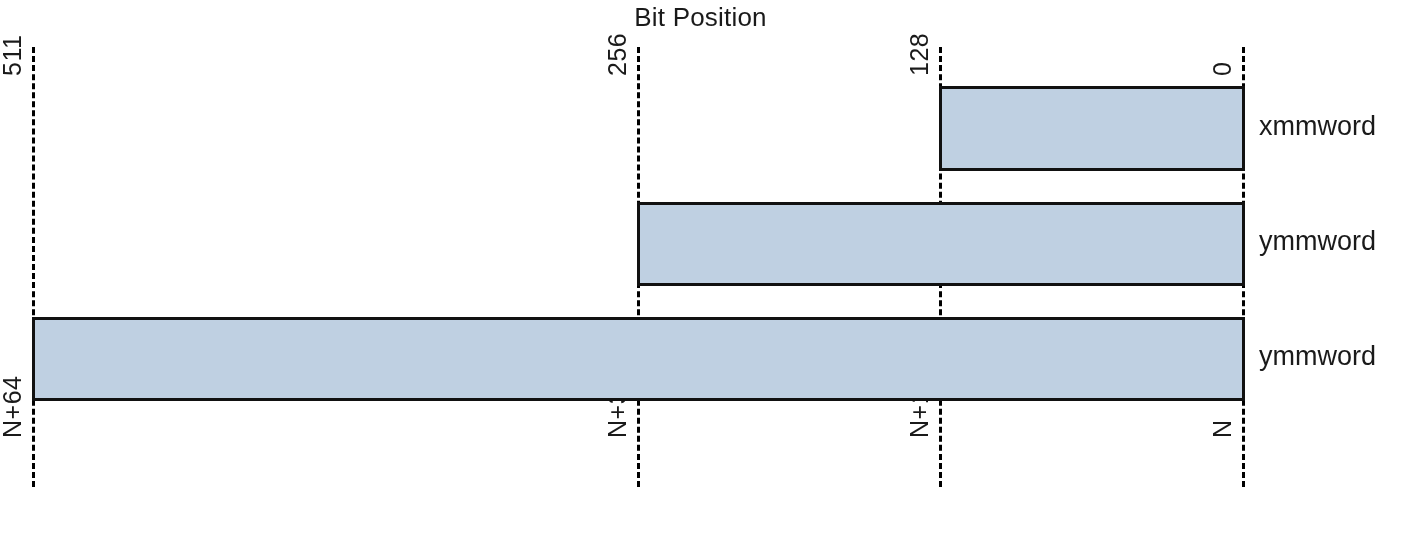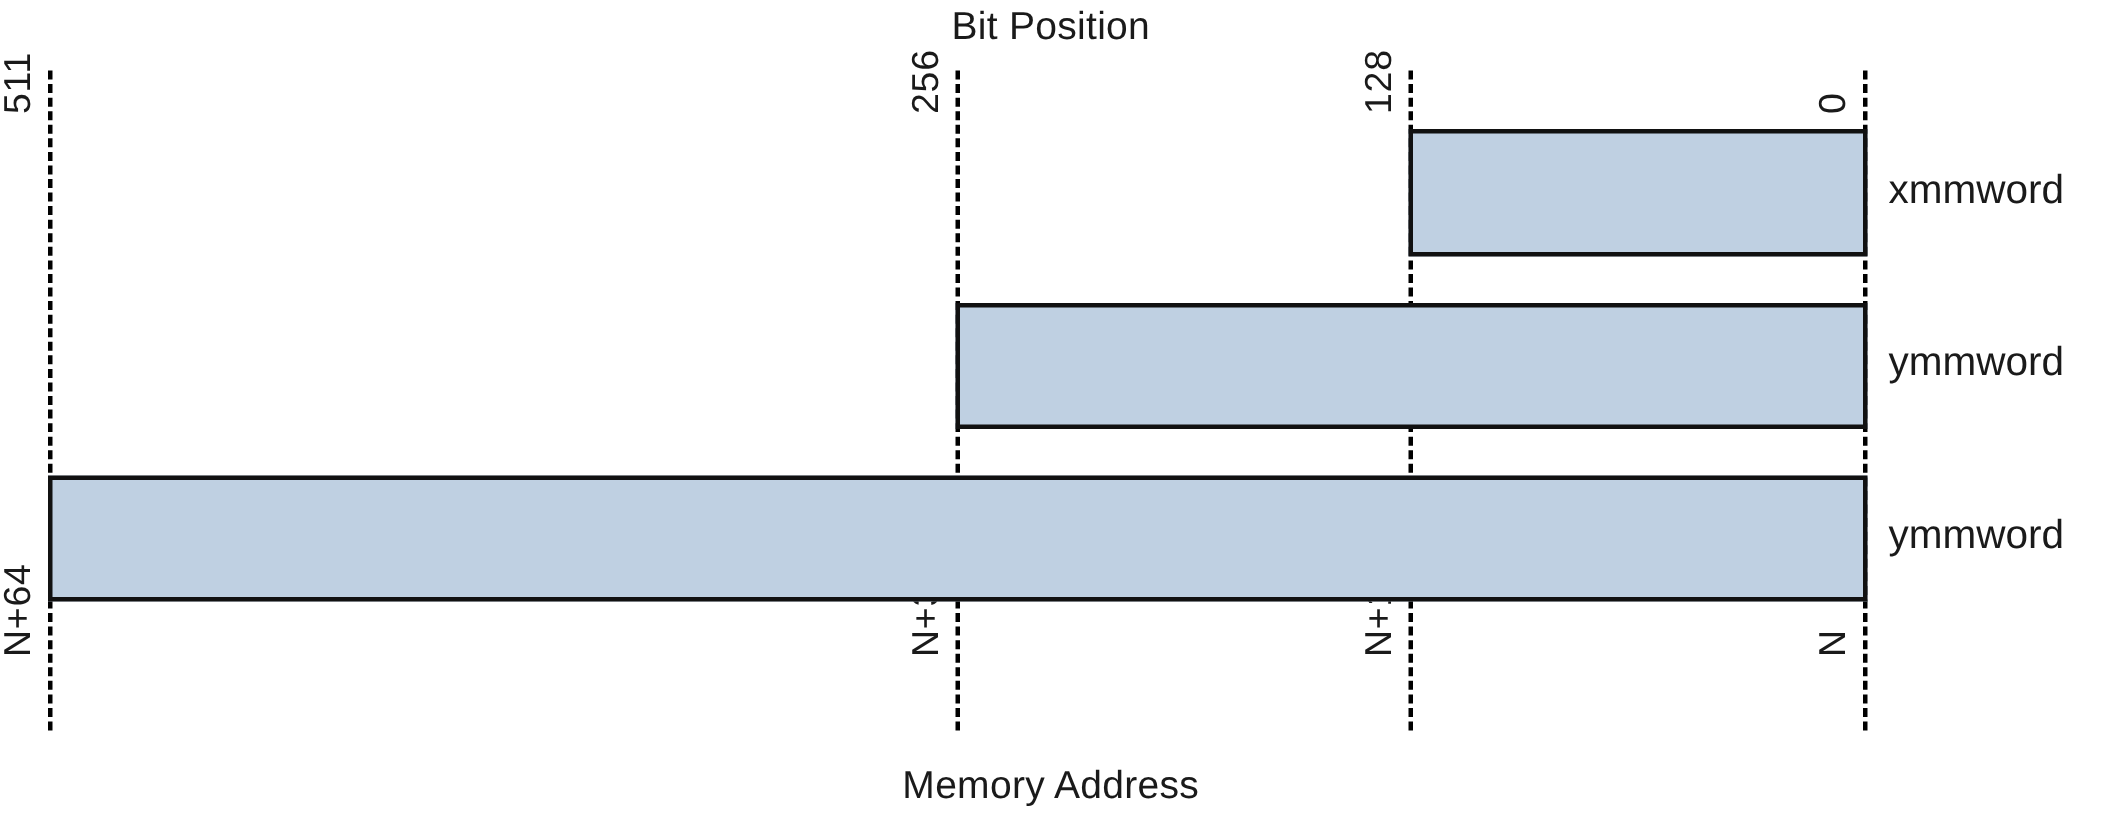--- a/index.html
+++ b/index.html
@@ -106,15 +106,14 @@
       <div class="reg-bar" style="left: 939px; top: 86px; width: 306px; height: 85px;"></div>
       <div class="reg-bar" style="left: 637px; top: 202px; width: 608px; height: 84px;"></div>
       <div class="reg-bar" style="left: 32px; top: 317px; width: 1213px; height: 84px;"></div>
     </div>
   <div id="reg-names">
       <div class="reg-name" style="top: 110.5px;">xmmword</div>
       <div class="reg-name" style="top: 226px;">ymmword</div>
       <div class="reg-name" style="top: 341px;">ymmword</div>
     </div>
 
-  <div class="axis-title" id="bottom-axis-title">Memory Address</div>
 
 </div>
 
 </body></html>

